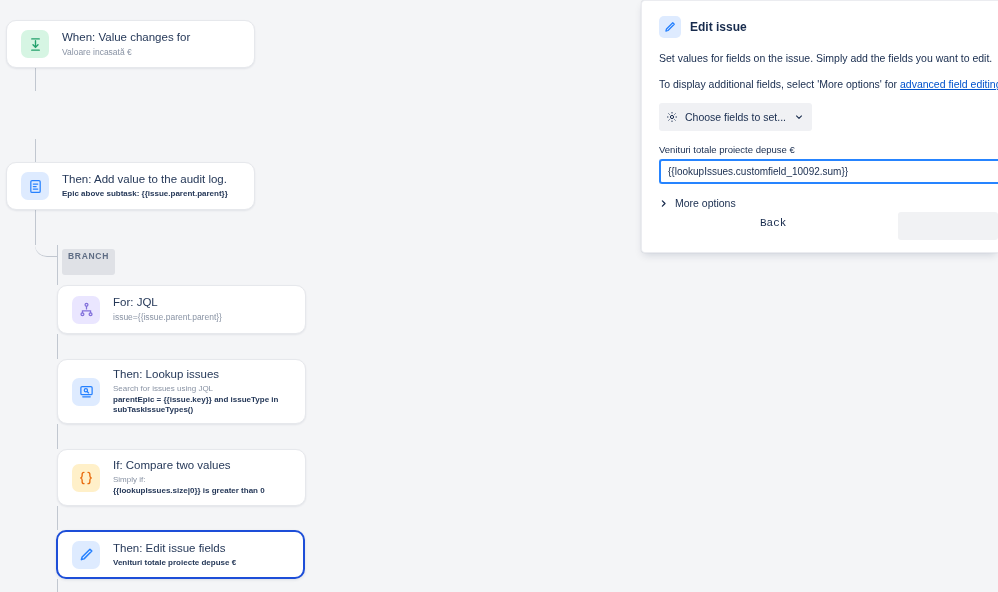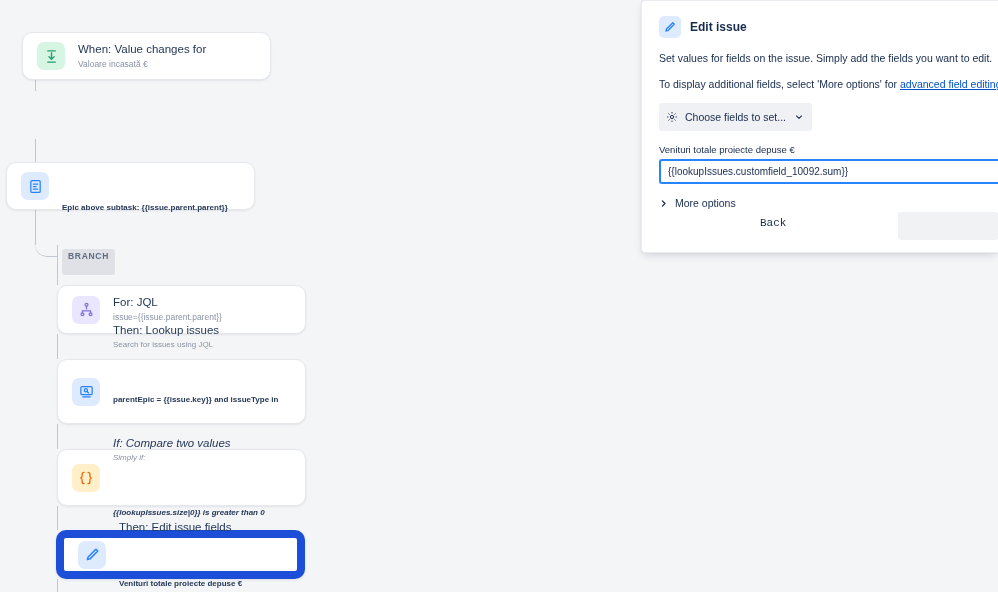--- a/index.html
+++ b/index.html
@@ -42,21 +42,21 @@
     position: absolute;
     background: #ffffff;
     border: 1px solid #e6e8ec;
     border-radius: 10px;
     display: flex;
     align-items: center;
     padding: 0 14px;
     box-shadow: 0 1px 2px rgba(9,30,66,0.08);
   }
   .node.selected {
-    border: 8px solid #1d4ed8;
+    border: 2px solid #1d4ed8;
     box-shadow: 0 1px 3px rgba(9,30,66,0.10);
   }
   .node-icon {
     width: 28px; height: 28px;
     border-radius: 7px;
     flex: 0 0 28px;
     display: flex; align-items: center; justify-content: center;
     margin-right: 13px;
   }
   .node-body { flex: 1 1 auto; min-width: 0; }
@@ -64,21 +64,21 @@
     font-size: 11.5px;
     color: #253858;
     line-height: 1.3;
     margin-bottom: 2px;
   }
   .node-sub {
     font-size: 8.5px;
     color: #8993a4;
     line-height: 1.35;
   }
-  .node-sub.bold { color: #253858; font-weight: 700; margin-top: 44px; }
+  .node-sub.bold { color: #253858; font-weight: 700; }
   .node-sub.mini { font-size: 8px; }
 
   
   #panel {
     position: absolute;
     left: 641px; top: 0;
     width: 357px; height: 253px;
     background: #ffffff;
     border-radius: 4px 0 0 4px;
     border: 1px solid #ebecf0;
@@ -167,21 +167,21 @@
     <div class="connector" style="left:35px; top:210px; height:35px;"></div>
     <div class="elbow" style="left:35px; top:233px; width:22px; height:24px; border-left:none;"></div>
     <div class="connector" style="left:57px; top:245px; height:40px;"></div>
     <div class="connector" style="left:57px; top:334px; height:25px;"></div>
     <div class="connector" style="left:57px; top:424px; height:25px;"></div>
     <div class="connector" style="left:57px; top:506px; height:24px;"></div>
     <div class="connector" style="left:57px; top:579px; height:13px;"></div>
 
     <div class="branch-badge" style="left:62px; top:249px;">BRANCH</div>
 
-    <div class="node" style="left:22px; top:20px; width:249px; height:48px;margin-top:12px;">
+    <div class="node" style="left:6px; top:20px; width:249px; height:48px;">
       <div class="node-icon" style="background:#d6f5e3;">
         <svg width="15" height="15" viewBox="0 0 24 24" fill="none" stroke="#22a06b" stroke-width="2.2" stroke-linecap="round">
           <line x1="6" y1="3" x2="18" y2="3"></line>
           <line x1="12" y1="6" x2="12" y2="16"></line>
           <polyline points="8,12.5 12,16.5 16,12.5" fill="none"></polyline>
           <line x1="6" y1="21" x2="18" y2="21"></line>
         </svg>
       </div>
       <div class="node-body">
         <div class="node-title">When: Value changes for</div>
@@ -193,20 +193,21 @@
     <div class="node" style="left:6px; top:162px; width:249px; height:48px;">
       <div class="node-icon" style="background:#deebff;">
         <svg width="15" height="15" viewBox="0 0 24 24" fill="none" stroke="#2681ff" stroke-width="2" stroke-linecap="round">
           <rect x="4.5" y="2.5" width="15" height="19" rx="2"></rect>
           <line x1="8.5" y1="8" x2="15.5" y2="8"></line>
           <line x1="8.5" y1="12" x2="13" y2="12"></line>
           <line x1="8.5" y1="16" x2="15.5" y2="16"></line>
         </svg>
       </div>
       <div class="node-body">
+        <div class="node-title">Then: Add value to the audit log.</div>
         <div class="node-sub bold mini">Epic above subtask: {{issue.parent.parent}}</div>
       </div>
     </div>
 
     <div class="node" style="left:57px; top:285px; width:249px; height:49px;">
       <div class="node-icon" style="background:#eae6ff;">
         <svg width="15" height="15" viewBox="0 0 24 24" fill="none" stroke="#8270db" stroke-width="2" stroke-linecap="round">
           <circle cx="12" cy="4.5" r="2.3"></circle>
           <circle cx="5.5" cy="19.5" r="2.3"></circle>
           <circle cx="18.5" cy="19.5" r="2.3"></circle>
@@ -229,21 +230,21 @@
         </svg>
       </div>
       <div class="node-body">
         <div class="node-title">Then: Lookup issues</div>
         <div class="node-sub mini">Search for issues using JQL</div>
         <div class="node-sub bold mini">parentEpic = {{issue.key}} and issueType in</div>
         <div class="node-sub bold mini">subTaskIssueTypes()</div>
       </div>
     </div>
 
-    <div class="node" style="left:57px; top:449px; width:249px; height:57px;font-style:italic;">
+    <div class="node" style="left:57px; top:449px; width:249px; height:57px;">
       <div class="node-icon" style="background:#fff0c9;">
         <svg width="16" height="16" viewBox="0 0 24 24" fill="none" stroke="#e8690b" stroke-width="2" stroke-linecap="round" stroke-linejoin="round">
           <path d="M9 3.5c-2.2 0-2.8 1.2-2.8 3v2.3c0 1.8-.8 2.6-2.2 3.2 1.4.6 2.2 1.4 2.2 3.2v2.3c0 1.8.6 3 2.8 3"></path>
           <path d="M15 3.5c2.2 0 2.8 1.2 2.8 3v2.3c0 1.8.8 2.6 2.2 3.2-1.4.6-2.2 1.4-2.2 3.2v2.3c0 1.8-.6 3-2.8 3"></path>
         </svg>
       </div>
       <div class="node-body">
         <div class="node-title">If: Compare two values</div>
         <div class="node-sub mini">Simply if:</div>
         <div class="node-sub bold mini">{{lookupIssues.size|0}} is greater than 0</div>

